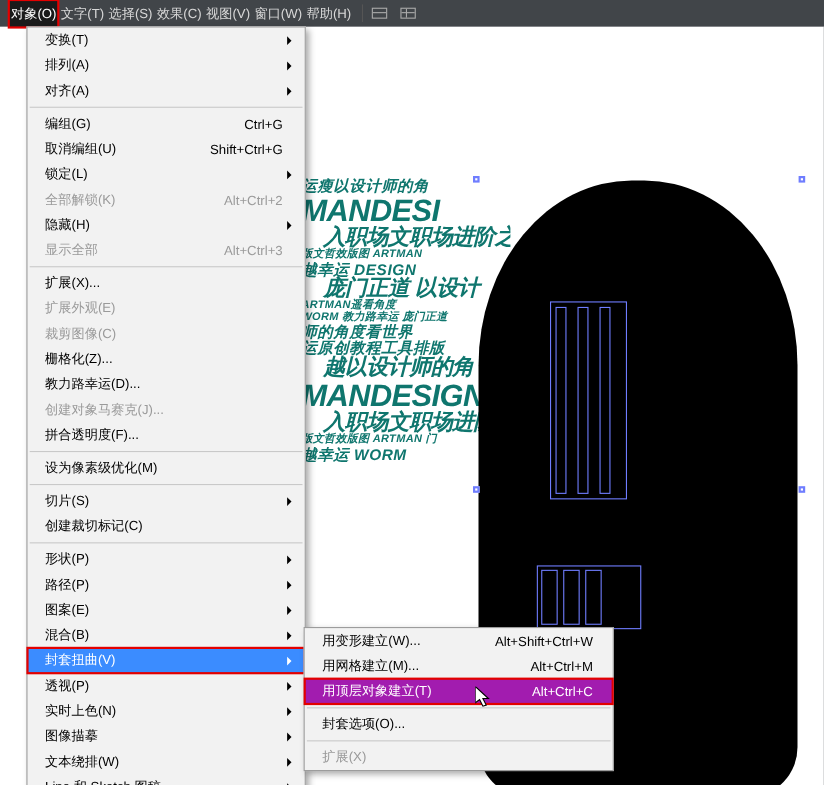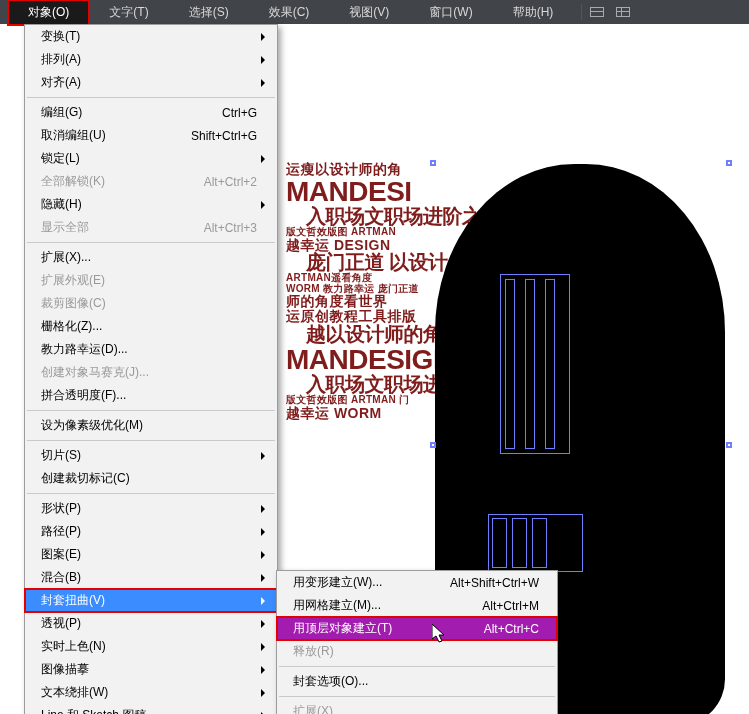--- a/index.html
+++ b/index.html
@@ -16,21 +16,21 @@
   
   .menubar {
     position: absolute; left: 0; top: 0; height: 24px;
     display: flex; align-items: center;
     background: #414549;
     width: 100%;
     padding-left: 8px;
     z-index: 2;
   }
   .menubar .mbitem {
-    padding: 4px 20px;
+    padding: 4px 2px;
     color: #d8d8d8;
     cursor: default;
   }
   .menubar .mbitem.active {
     background: #1a1a1a;
     color: #fff;
   }
   .menubar .mbitem.active.red-outline {
     outline: 2px solid #e30000;
     outline-offset: -1px;
@@ -47,27 +47,28 @@
 
   
   .canvas {
     position: absolute; left: 0; top: 24px;
     width: 749px; height: 690px;
     background: #fff;
     z-index: 0;
   }
   .canvas .typoblock {
     position: absolute;
-    left: 286px; top: 138px;
+    left: 274px; top: 138px;
     width: 190px;
-    color: #7f1d1d;
+    color: #0f766e;
     font-weight: 800;
     line-height: 1.05;
     letter-spacing: -0.5px;
     overflow: hidden;
+    font-style: italic;
   }
   .typoblock .ln { white-space: nowrap; }
   .typoblock .big  { font-size: 28px; }
   .typoblock .mid  { font-size: 20px; margin-left: 20px; }
   .typoblock .sm   { font-size: 14px; letter-spacing: 0.5px; }
   .typoblock .xs   { font-size: 10px; letter-spacing: 0.3px; }
 
   .vase {
     position: absolute;
     left: 435px; top: 140px;
@@ -338,23 +339,20 @@
     <span class="sc">Alt+Shift+Ctrl+W</span>
   </div>
   <div class="row">
     <span class="lbl">用网格建立(M)...</span>
     <span class="sc">Alt+Ctrl+M</span>
   </div>
   <div class="row hl red-outline-row">
     <span class="lbl">用顶层对象建立(T)</span>
     <span class="sc">Alt+Ctrl+C</span>
   </div>
-  <div class="row disabled">
-    <span class="lbl">释放(R)</span>
-  </div>
   <hr>
   <div class="row">
     <span class="lbl">封套选项(O)...</span>
   </div>
   <hr>
   <div class="row disabled">
     <span class="lbl">扩展(X)</span>
   </div>
 </div>
 

